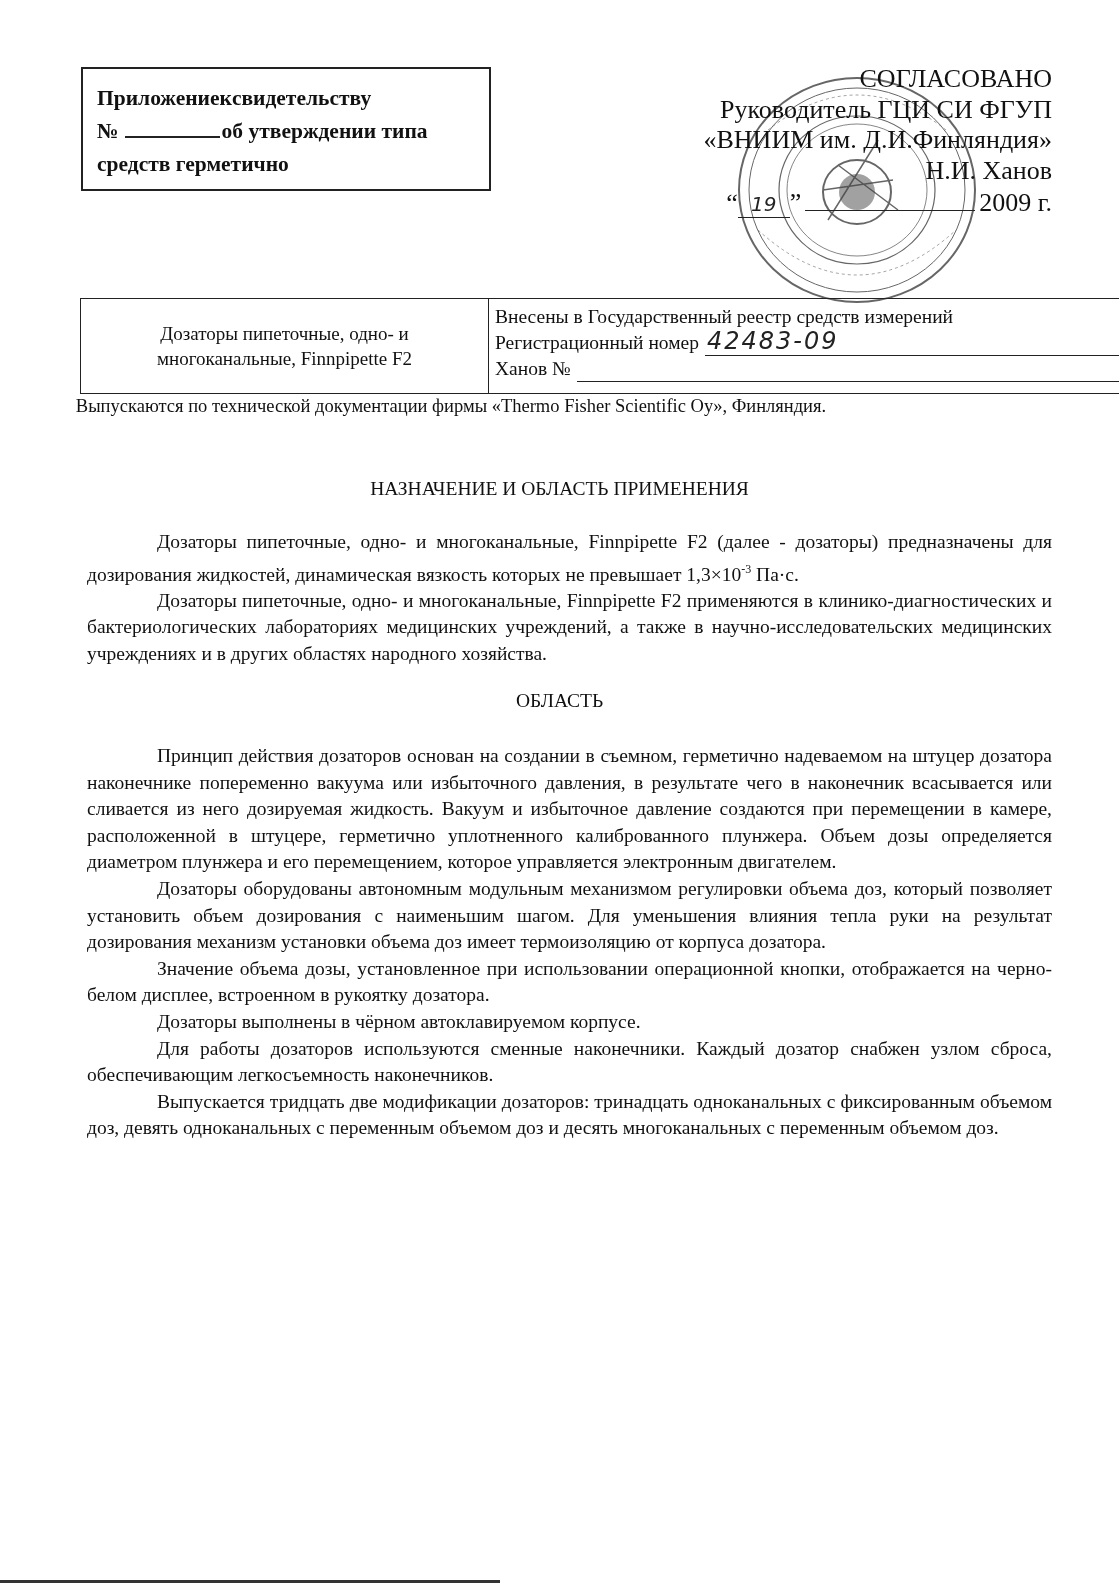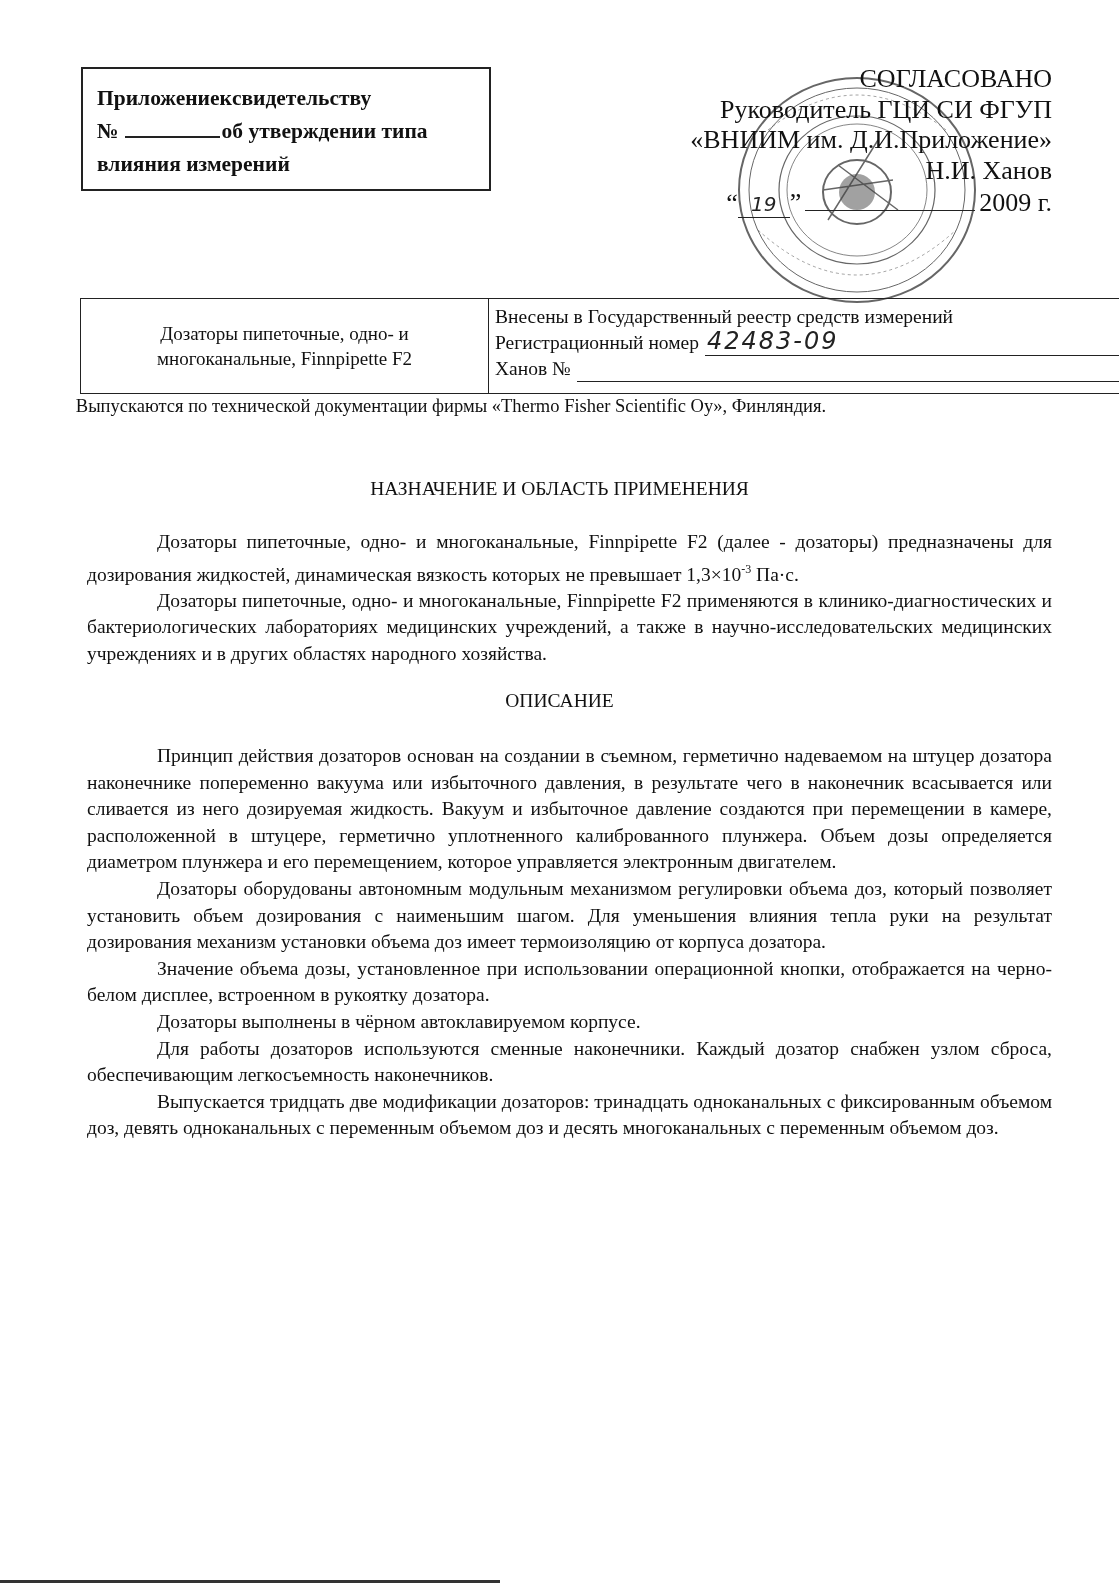--- a/index.html
+++ b/index.html
@@ -47,41 +47,41 @@
 
 <div id="annex-box" class="abs">
   <div class="justify-line">
     <span>Приложение</span>
     <span>к</span>
     <span>свидетельству</span>
   </div>
   <div>
     <span>№</span><span class="blank"></span><span>об утверждении типа</span>
   </div>
-  <div>влияния измерений</div>
+  <div>средств герметично</div>
 </div>
 
 <svg id="seal" class="abs" viewBox="0 0 258 240">
   <g fill="none" stroke="#333" opacity="0.75">
     <ellipse cx="129" cy="120" rx="118" ry="112" stroke-width="2"></ellipse>
     <ellipse cx="129" cy="120" rx="108" ry="102" stroke-width="1"></ellipse>
     <ellipse cx="129" cy="120" rx="78" ry="74" stroke-width="1.2"></ellipse>
     <ellipse cx="129" cy="120" rx="70" ry="66" stroke-width="0.8"></ellipse>
     <ellipse cx="129" cy="122" rx="34" ry="32" stroke-width="2"></ellipse>
     <path d="M100 150 L150 70 M110 95 L170 140 M95 120 L165 110" stroke-width="1.5"></path>
     <path d="M40 60 Q129 -10 218 60" stroke-width="0.6" stroke-dasharray="3 3"></path>
     <path d="M30 160 Q129 250 228 160" stroke-width="0.6" stroke-dasharray="3 3"></path>
   </g>
   <circle cx="129" cy="122" r="18" fill="#444" opacity="0.5"></circle>
 </svg>
 
 <div id="approval" class="abs">
   <div>СОГЛАСОВАНО</div>
   <div>Руководитель ГЦИ СИ ФГУП</div>
-  <div>«ВНИИМ им. Д.И.Приложение»</div>
+  <div>«ВНИИМ им. Д.И.Финляндия»</div>
   <div>Н.И. Ханов</div>
   <div class="date-row">
     <span>“</span>
     <span class="date-day hand">19</span>
     <span>”</span>
     <span class="date-month"></span>
     <span>2009 г.</span>
   </div>
 </div>
 
@@ -105,21 +105,21 @@
 </div>
 
 <div id="produced" class="abs">Выпускаются по технической документации фирмы «Thermo Fisher Scientific Oy», Финляндия.</div>
 
 <h2 class="sec" style="top:478px;">НАЗНАЧЕНИЕ И ОБЛАСТЬ ПРИМЕНЕНИЯ</h2>
 <div class="para" style="top:529px;">
   <p><span>Дозаторы пипеточные, одно- и многоканальные,  Finnpipette F2 (далее - дозаторы) предназначены для  дозирования жидкостей, динамическая вязкость которых не превышает 1,3×10</span><sup>-3</sup><span> Па·с.</span></p>
   <p>Дозаторы пипеточные, одно- и многоканальные,  Finnpipette F2 применяются в клинико-диагностических и бактериологических лабораториях медицинских учреждений, а также в научно-исследовательских медицинских учреждениях и  в других областях народного хозяйства.</p>
 </div>
 
-<h2 class="sec" style="top:690px;">ОПИСАНИЕ</h2>
+<h2 class="sec" style="top:690px;">ОБЛАСТЬ</h2>
 <div class="para" style="top:743px;">
   <p>Принцип действия дозаторов основан на создании в съемном, герметично надеваемом на штуцер дозатора наконечнике попеременно вакуума или избыточного давления, в результате чего в наконечник всасывается или сливается из него дозируемая жидкость. Вакуум и избыточное давление создаются при перемещении в камере, расположенной в штуцере, герметично уплотненного калиброванного плунжера. Объем дозы определяется диаметром плунжера и его перемещением, которое управляется электронным двигателем.</p>
   <p>Дозаторы оборудованы автономным модульным механизмом регулировки объема доз, который позволяет установить объем дозирования с наименьшим шагом. Для уменьшения влияния тепла руки на результат дозирования механизм установки объема доз имеет термоизоляцию от корпуса дозатора.</p>
   <p>Значение объема дозы, установленное при использовании операционной кнопки, отображается на черно-белом дисплее, встроенном в рукоятку дозатора.</p>
   <p>Дозаторы выполнены в чёрном автоклавируемом корпусе.</p>
   <p>Для работы дозаторов используются сменные наконечники. Каждый дозатор снабжен узлом сброса, обеспечивающим легкосъемность наконечников.</p>
   <p>Выпускается тридцать две модификации дозаторов: тринадцать  одноканальных с фиксированным  объемом доз, девять одноканальных с переменным объемом доз и  десять многоканальных с переменным объемом доз.</p>
 </div>
 
 <div id="bottom-bar" class="abs"></div>

